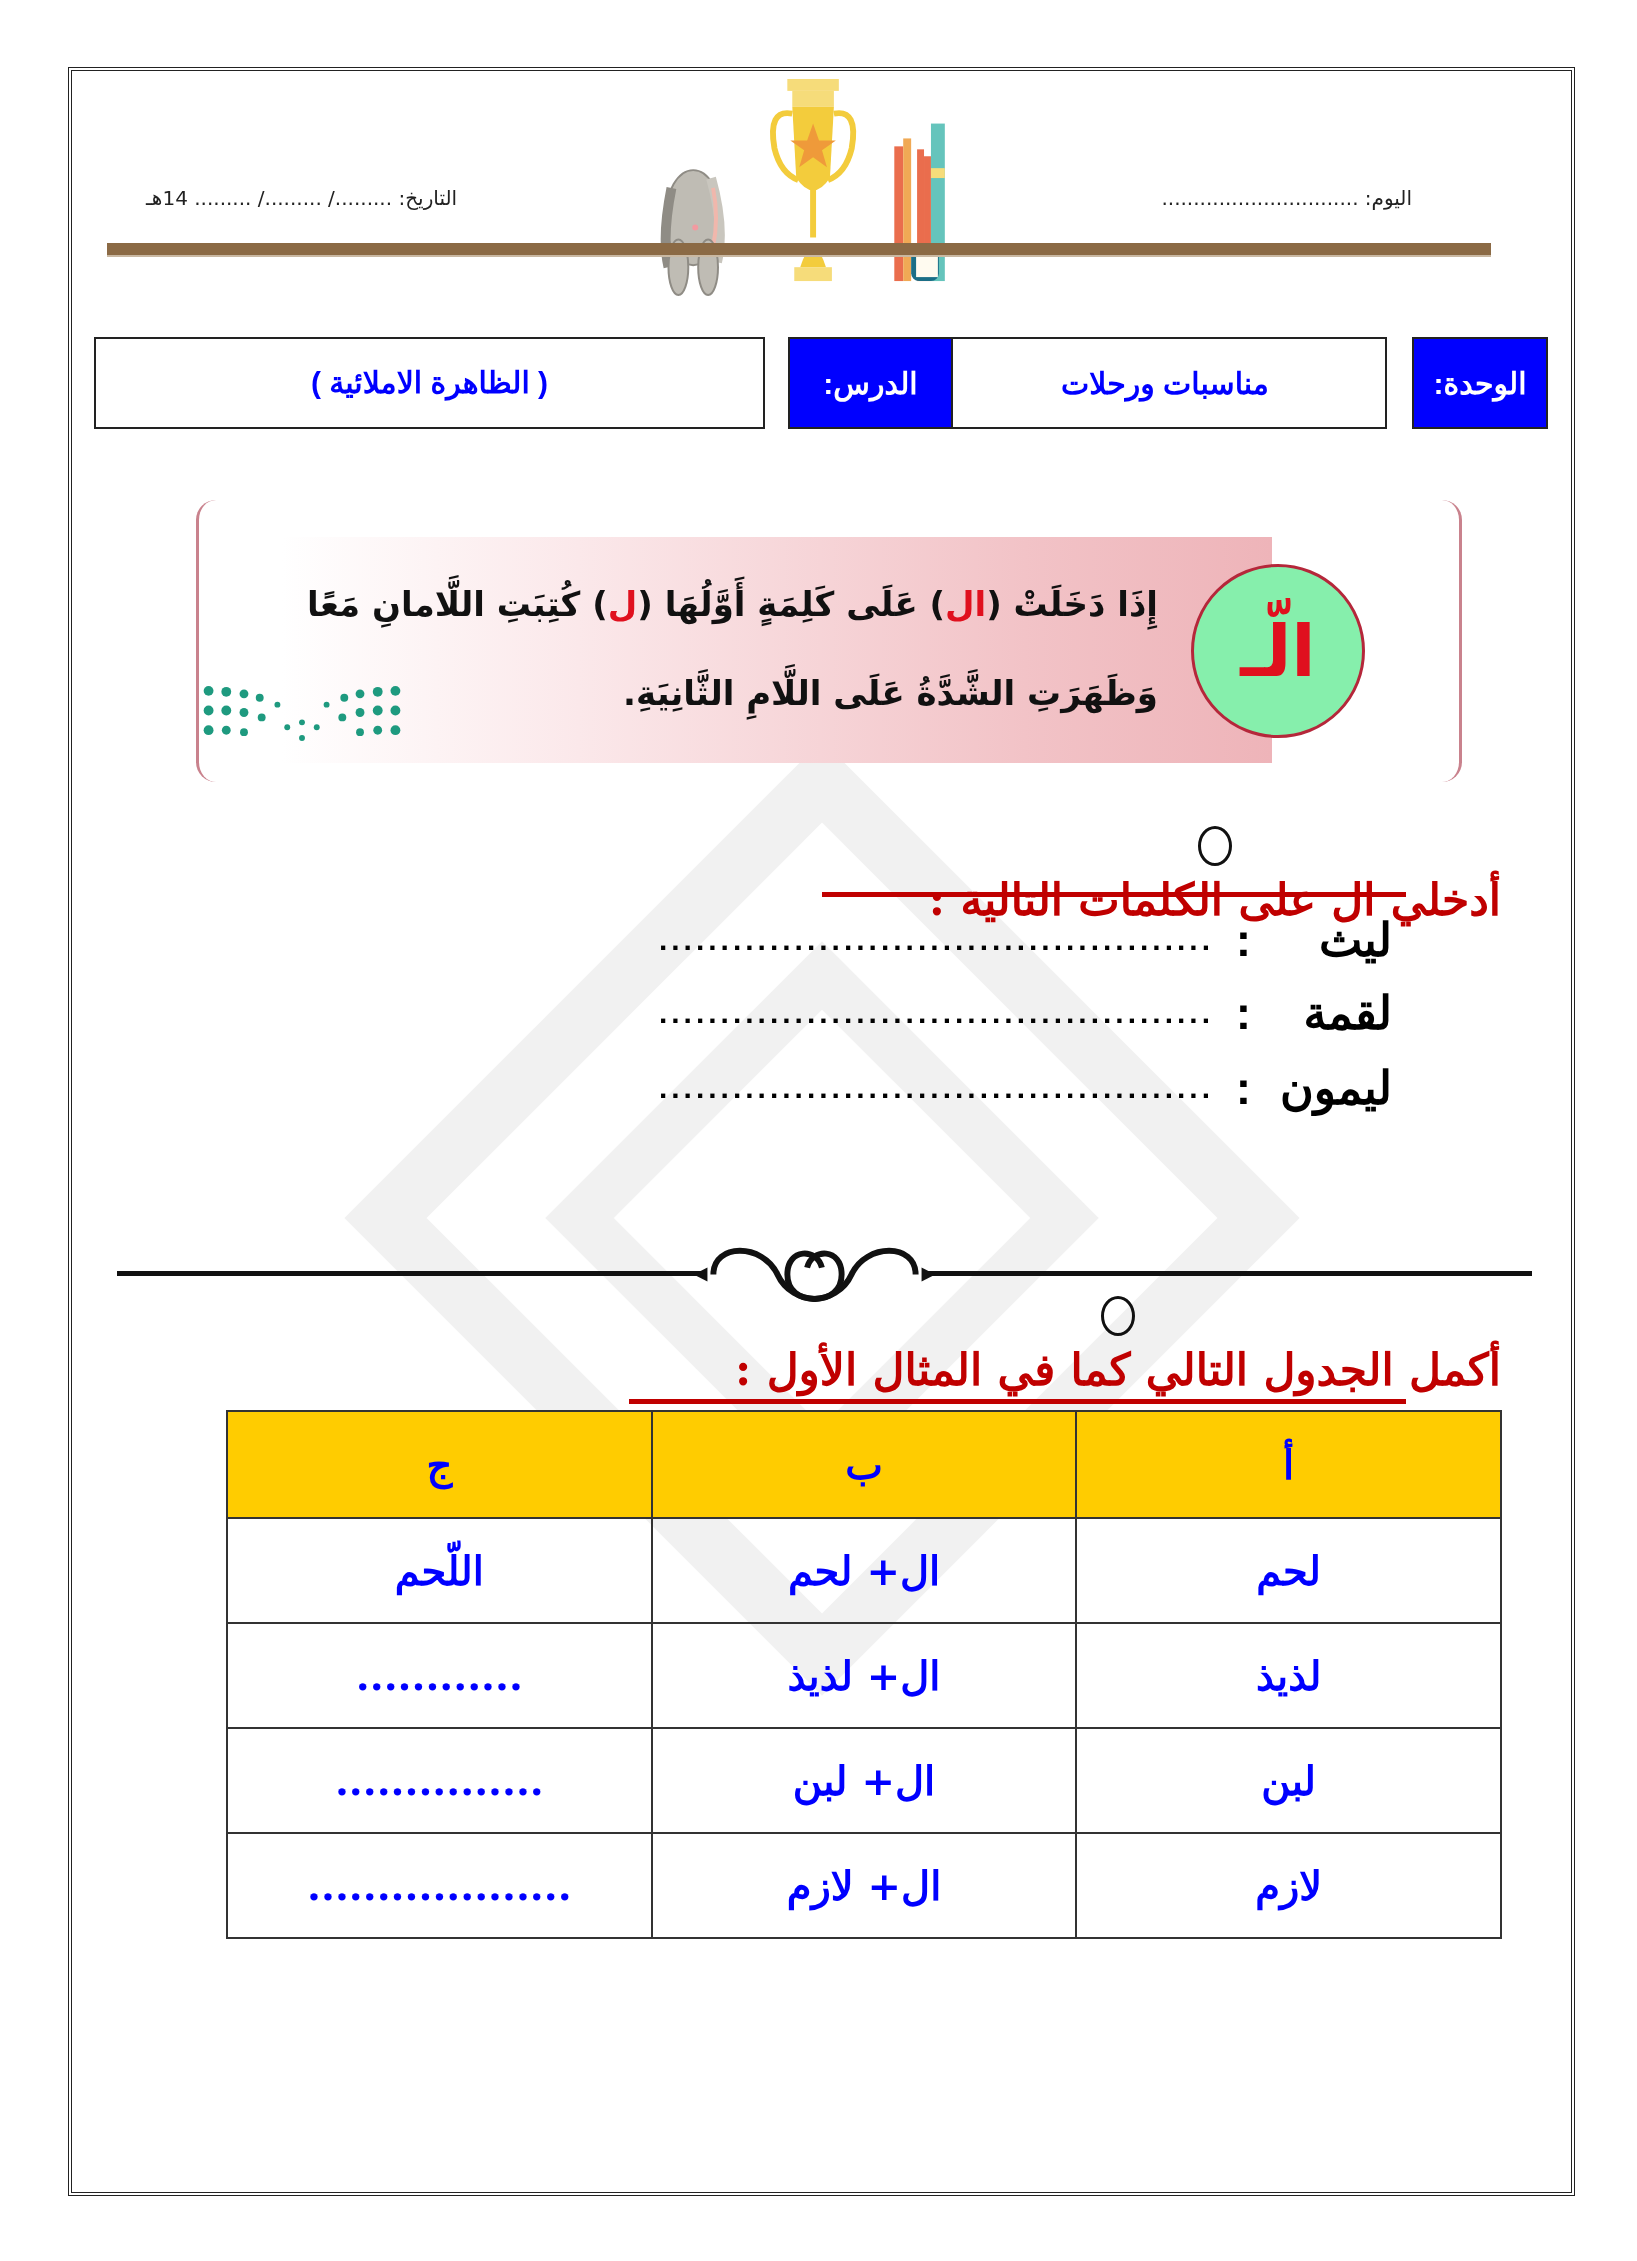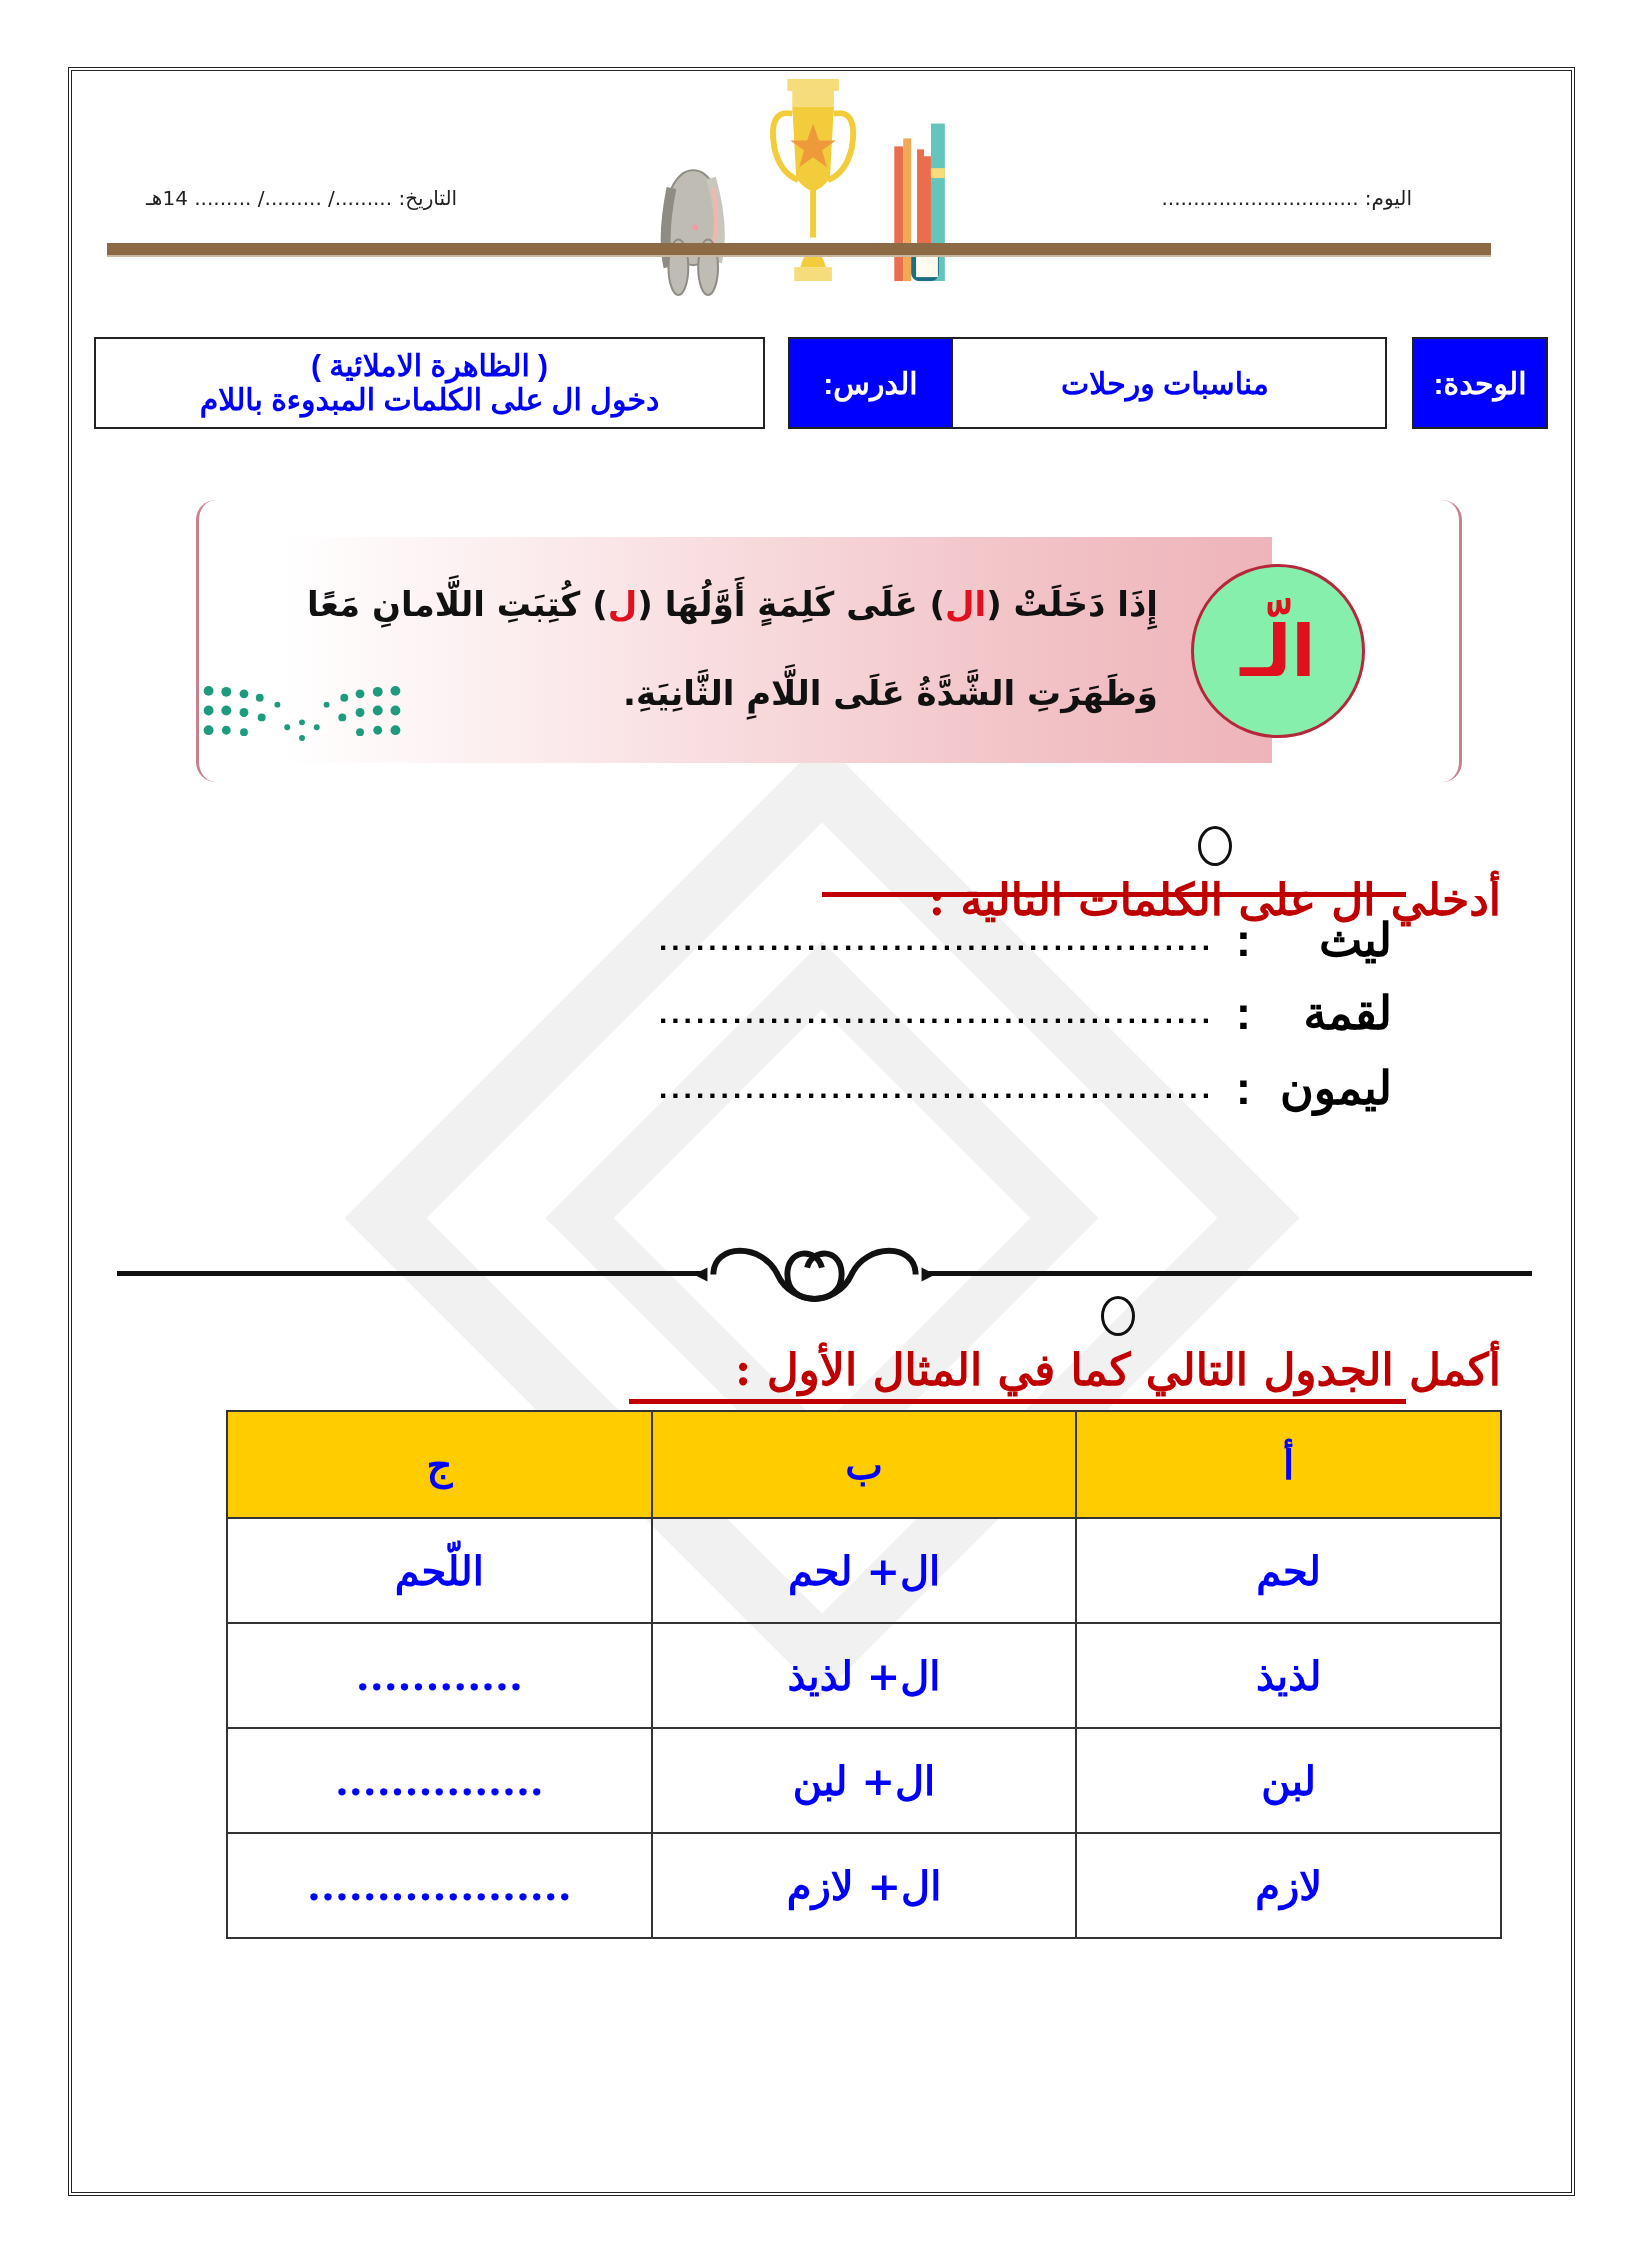--- a/index.html
+++ b/index.html
@@ -76,21 +76,20 @@
     <circle cx="82" cy="160" r="3" fill="#f29aa0"></circle>
   </g>
 </svg>
 <div class="abs shelf"></div>
 
 <div class="abs box blue" style="left:1393px;top:337px;width:136px;height:92px;">الوحدة:</div>
 <div class="abs box val" style="left:943px;top:337px;width:444px;height:92px;">مناسبات ورحلات</div>
 <div class="abs box blue" style="left:769px;top:337px;width:165px;height:92px;">الدرس:</div>
 <div class="abs box val lesson-val" style="left:94px;top:337px;width:671px;height:92px;justify-content:center;">
   <span>( الظاهرة الاملائية )</span>
-  <span>دخول ال على الكلمات المبدوءة باللام</span>
 </div>
 
 <div class="abs rule-frame"></div>
 <div class="abs rule-band"></div>
 <div class="abs rule-circle">الّـ</div>
 <div class="abs rule-line" style="right:480px;top:584px;">
   <span>إِذَا دَخَلَتْ (</span><span class="red">ال</span><span>) عَلَى كَلِمَةٍ أَوَّلُهَا (</span><span class="red">ل</span><span>) كُتِبَتِ اللَّامانِ مَعًا</span>
 </div>
 <div class="abs rule-line" style="right:480px;top:673px;">وَظَهَرَتِ الشَّدَّةُ عَلَى اللَّامِ الثَّانِيَةِ.</div>
 <svg class="abs" style="left:198px;top:683px;width:208px;height:59px;" viewBox="0 0 210 60">

